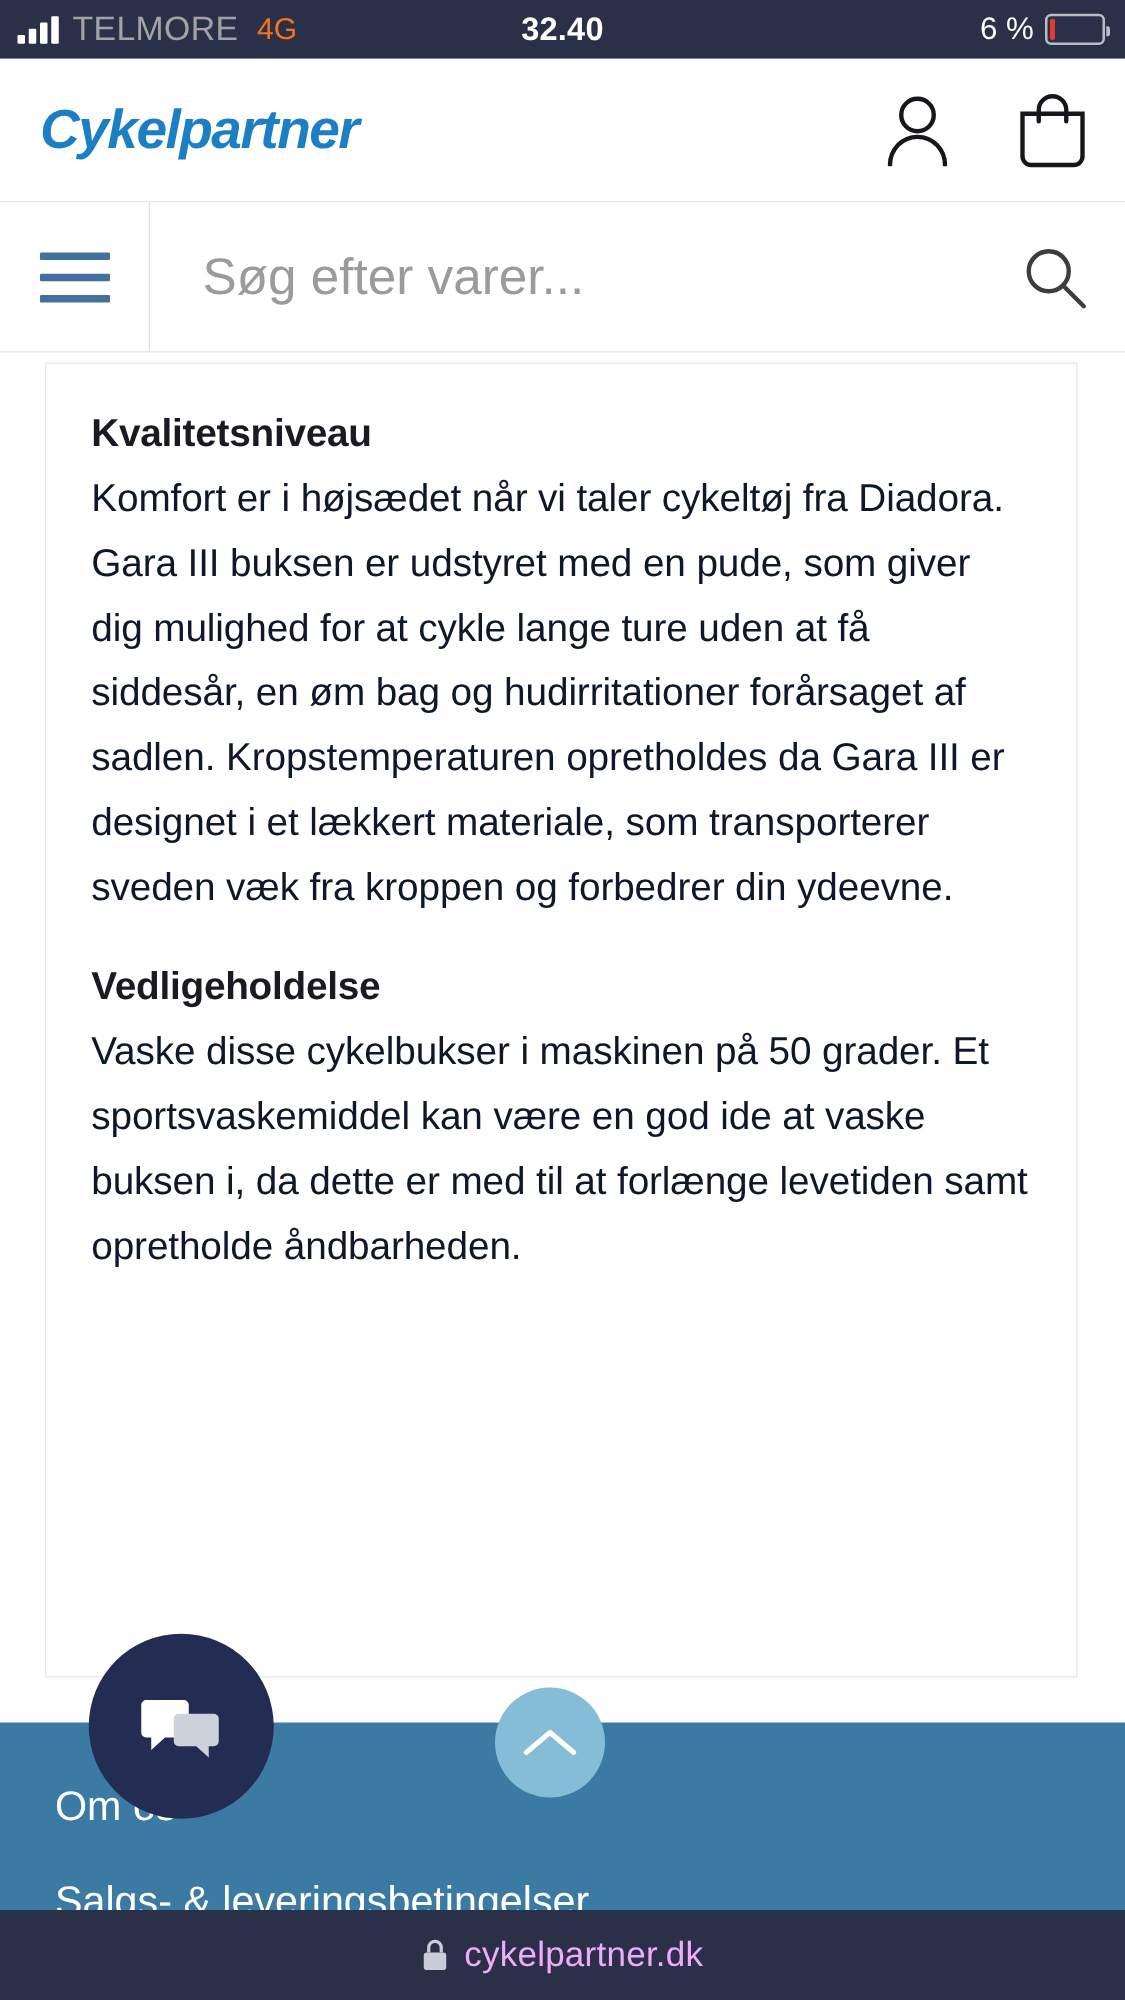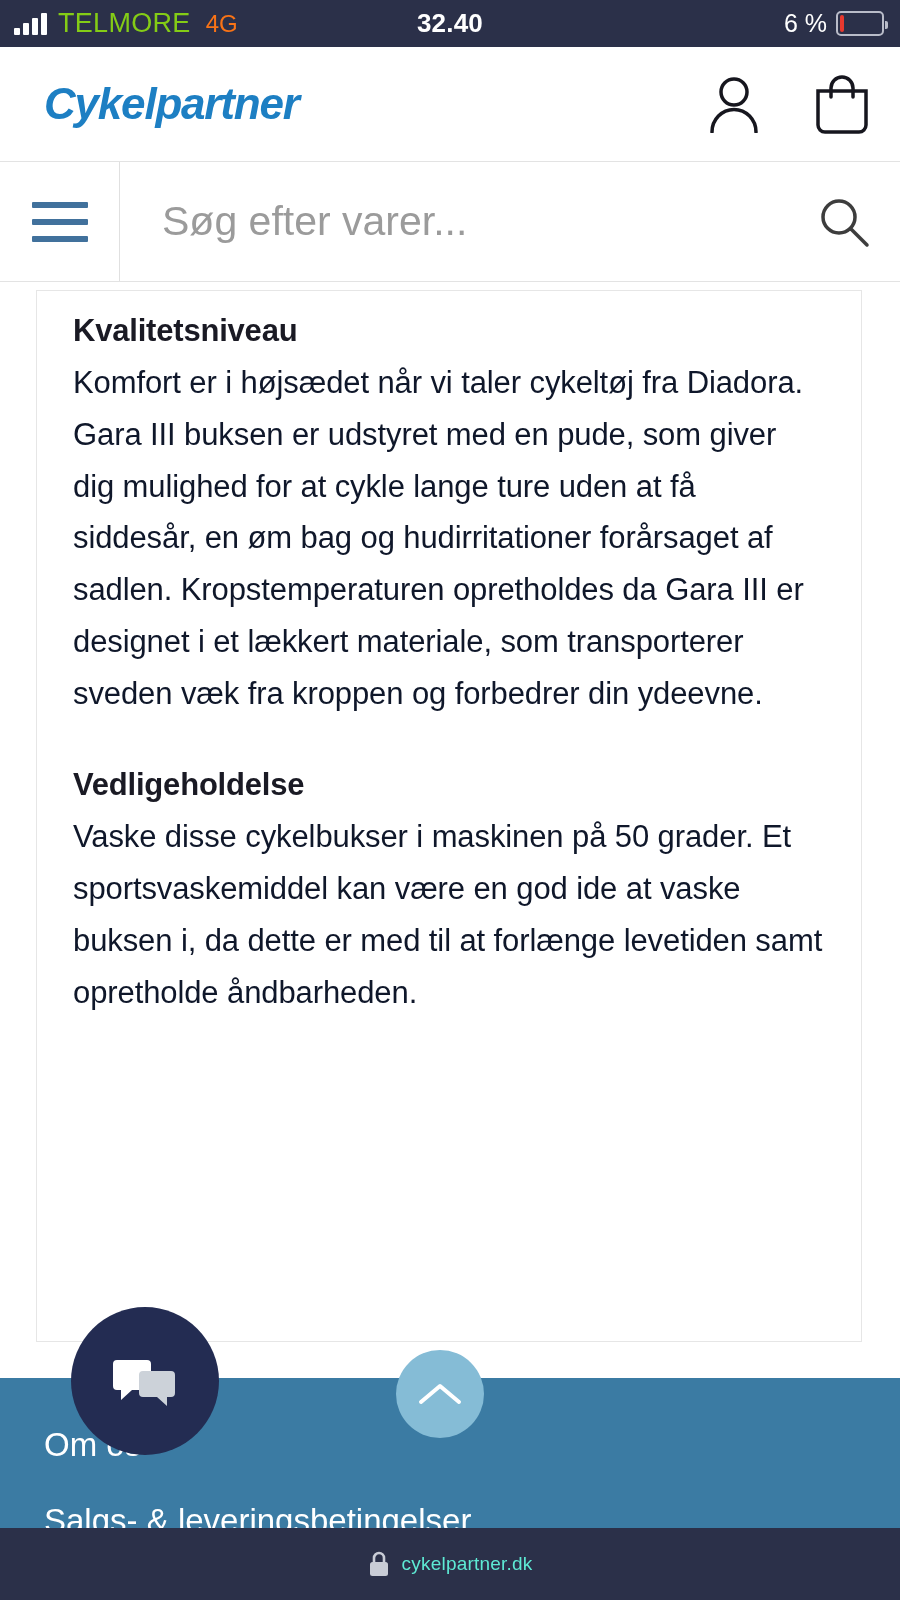--- a/index.html
+++ b/index.html
@@ -51,21 +51,21 @@
   }
   .signal-bars i:nth-child(1) { height: 7px; }
   .signal-bars i:nth-child(2) { height: 12px; }
   .signal-bars i:nth-child(3) { height: 17px; }
   .signal-bars i:nth-child(4) { height: 22px; }
 
   .carrier-name {
     font-size: 27px;
     letter-spacing: 0.3px;
     font-weight: 400;
-    color: #84cc16;
+    color: #a3a3a3;
   }
   .network-type {
     font-size: 24px;
     font-weight: 400;
     color: #f97316;
     margin-left: 4px;
   }
   .status-center {
     position: absolute;
     left: 0; right: 0;
@@ -118,21 +118,21 @@
   .logo-header {
     position: absolute;
     top: 47px; left: 0;
     width: 900px;
     height: 115px;
     background: #ffffff;
     border-bottom: 1px solid #e3e3e3;
     display: flex;
     align-items: center;
     justify-content: space-between;
-    padding: 0 30px 0 44px;
+    padding: 0 30px 0 32px;
   }
   .brand-logo {
     font-size: 44px;
     font-style: italic;
     font-weight: bold;
     color: #1d7fc3;
     letter-spacing: -1.2px;
   }
   .header-icons {
     display: flex;
@@ -196,38 +196,38 @@
 
   
   .content-card {
     position: absolute;
     top: 290px;
     left: 36px;
     width: 826px;
     height: 1052px;
     background: #ffffff;
     border: 1px solid #e6e6e6;
-    padding: 22px 36px 0 36px;
+    padding: 38px 36px 0 36px;
     overflow: hidden;
   }
   .section-title {
     font-size: 31px;
     font-weight: bold;
     color: #1a1a24;
     margin-bottom: 8px;
     letter-spacing: -0.2px;
   }
   .section-body {
     font-size: 31px;
     line-height: 1.67;
     color: #0f172a;
     letter-spacing: -0.1px;
   }
   .section-block + .section-block {
-    margin-top: 48px;
+    margin-top: 36px;
   }
 
   
   .site-footer {
     position: absolute;
     top: 1378px; left: 0;
     width: 900px;
     height: 150px;
     background: #3b7ba3;
     padding: 48px 0 0 44px;
@@ -279,22 +279,22 @@
     width: 900px;
     height: 72px;
     background: #2b3049;
     display: flex;
     align-items: center;
     justify-content: center;
     gap: 12px;
     z-index: 60;
   }
   .url-text {
-    color: #5eead4;
-    font-size: 19px;
+    color: #f0abfc;
+    font-size: 28px;
     letter-spacing: 0.2px;
   }
 </style>
 </head>
 <body>
 
 <div id="phone">
 
   <div class="status-bar">
     <div class="status-left">

